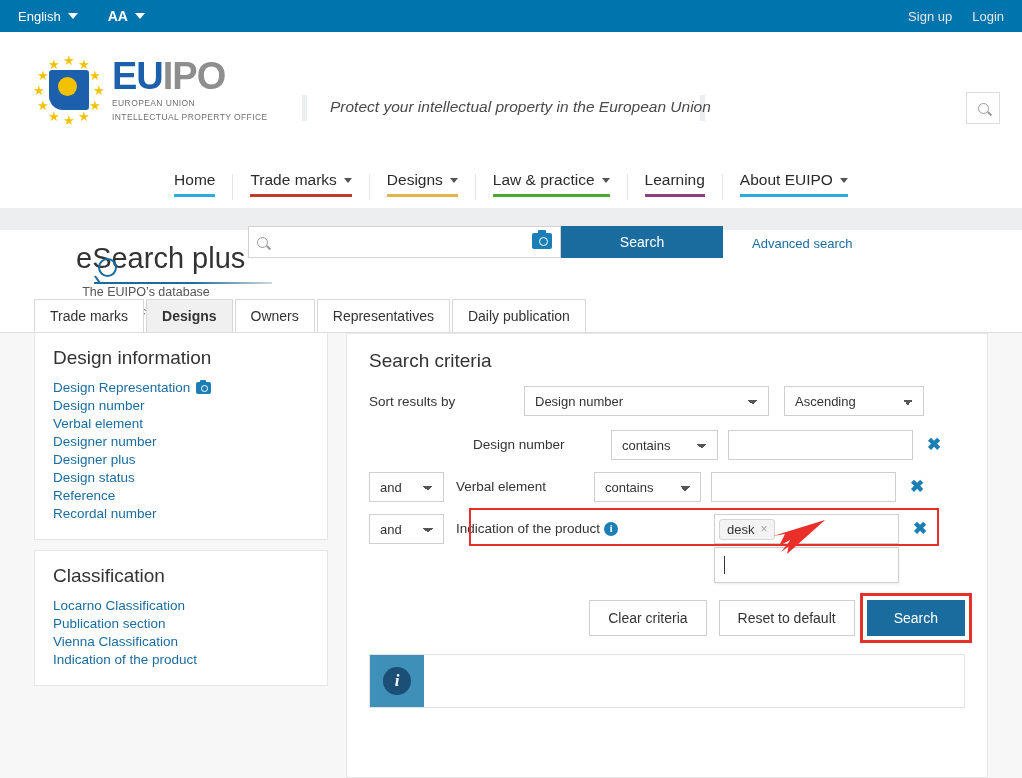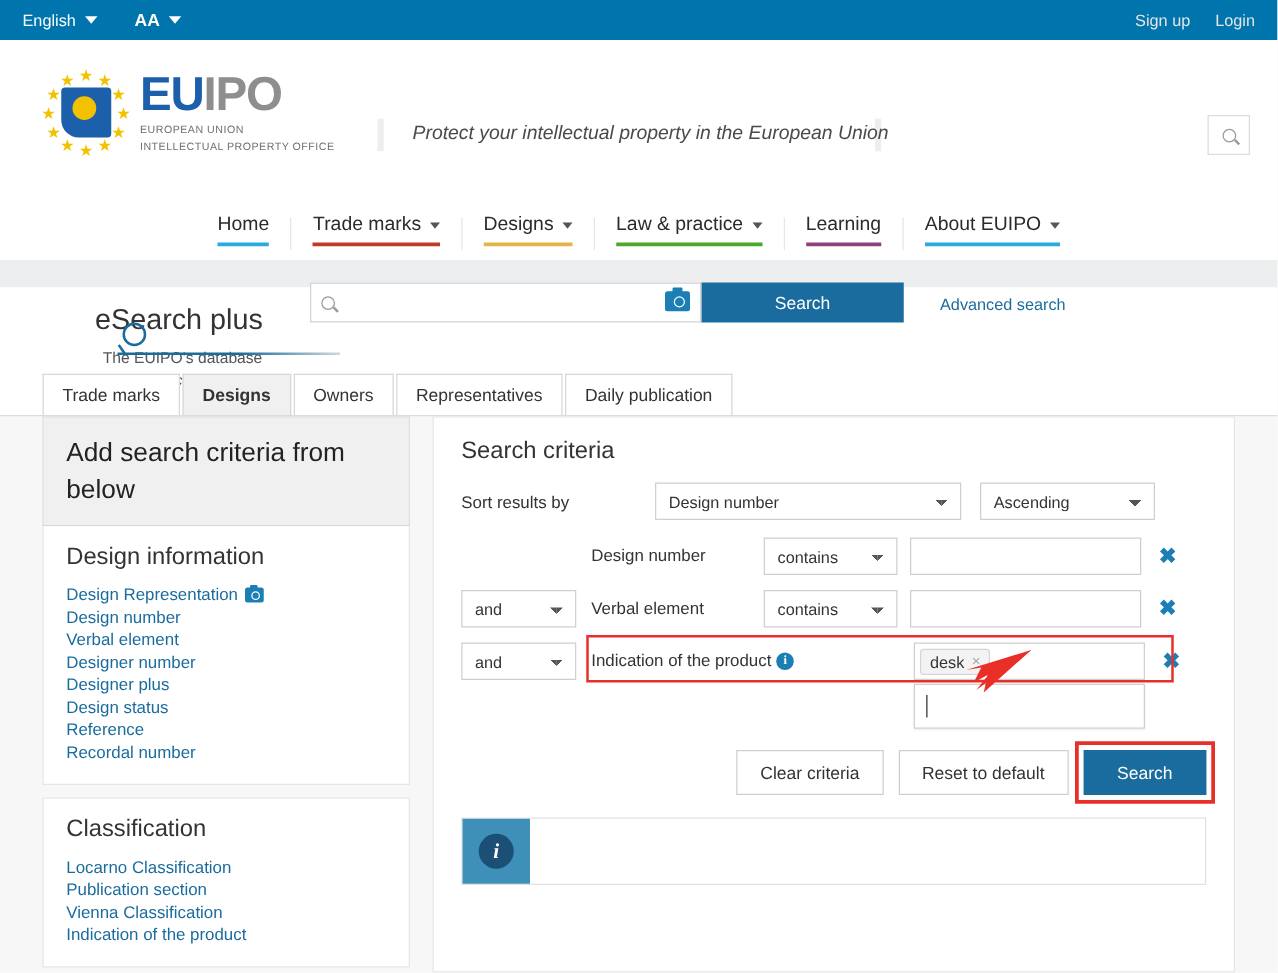--- a/index.html
+++ b/index.html
@@ -88,21 +88,21 @@
   .nav-sep{ height:26px; width:1px; background:#e6e6e6; margin-top:8px;}
 
   
   .greystrip{ height:22px; background:#eceef0; }
 
   
   .esearch{
     height:86px; background:#fff; position:relative; padding-top:8px;
   }
   .es-logo{ position:absolute; left:46px; top:12px; width:200px; }
-  .es-title{ font-size:23px; color:#333; white-space:nowrap; padding-left:30px;}
+  .es-title{ font-size:29px; color:#333; white-space:nowrap; padding-left:30px;}
   .es-loupe{
     position:absolute; left:52px; top:16px; width:19px; height:19px;
     border:2px solid #1b6c9e; border-radius:50%;
   }
   .es-underline{
     position:absolute; left:48px; top:40px; width:178px; height:2px;
     background:linear-gradient(to right,#1b6c9e,#1b6c9e 55%,#cfd8dd);
   }
   .es-loupe-handle{
     position:absolute; left:49px; top:33px; width:9px; height:2px; background:#1b6c9e;
@@ -202,21 +202,21 @@
     border:1px solid #cfcfcf; background:#fff; height:30px; font-size:13px;
     font-family:"Liberation Sans",sans-serif; color:#333; padding:0 26px 0 10px;
     background-image:linear-gradient(45deg,transparent 50%,#555 50%),linear-gradient(135deg,#555 50%,transparent 50%);
     background-position:calc(100% - 15px) 13px, calc(100% - 10px) 13px;
     background-size:5px 5px,5px 5px; background-repeat:no-repeat; cursor:pointer;
   }
   .sel-sort{ width:245px; }
   .sel-order{ width:140px; margin-left:15px; }
   .sel-and{ width:92px; }
   .crit-row{ display:flex; align-items:center; margin-bottom:12px; position:relative; }
-  .c-and{ width:92px; }
+  .c-and{ width:75px; }
   .c-and-spacer{ width:92px; }
   .c-label{ width:150px; padding-left:12px; font-size:13.5px; color:#333; line-height:16px;}
   .c-op{ width:107px; margin-right:10px;}
   .c-input{
     width:185px; height:30px; border:1px solid #cfcfcf; background:#fff;
   }
   .c-del{
     margin-left:14px; color:#1b7fb5; font-size:17px; font-weight:bold; cursor:pointer;
     line-height:14px;
   }
@@ -400,21 +400,20 @@
   <div class="tab">Trade marks</div>
   <div class="tab active">Designs</div>
   <div class="tab">Owners</div>
   <div class="tab">Representatives</div>
   <div class="tab">Daily publication</div>
 </div>
 
 <div class="pagebody">
 
   <div class="sidebar">
-    <div class="sb-head">Add search criteria from below</div>
 
     <div class="sb-panel">
       <h3>Design information</h3>
       <div class="sb-link">
         <span>Design Representation</span>
         <span class="mini-cam"></span>
       </div>
       <div class="sb-link">Design number</div>
       <div class="sb-link">Verbal element</div>
       <div class="sb-link">Designer number</div>

